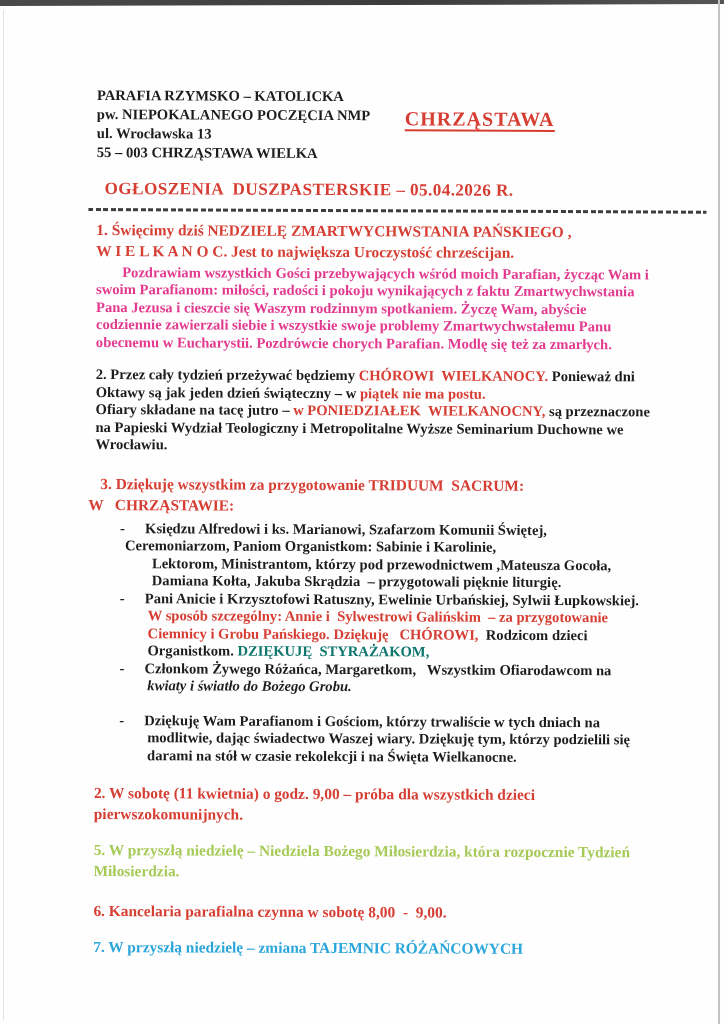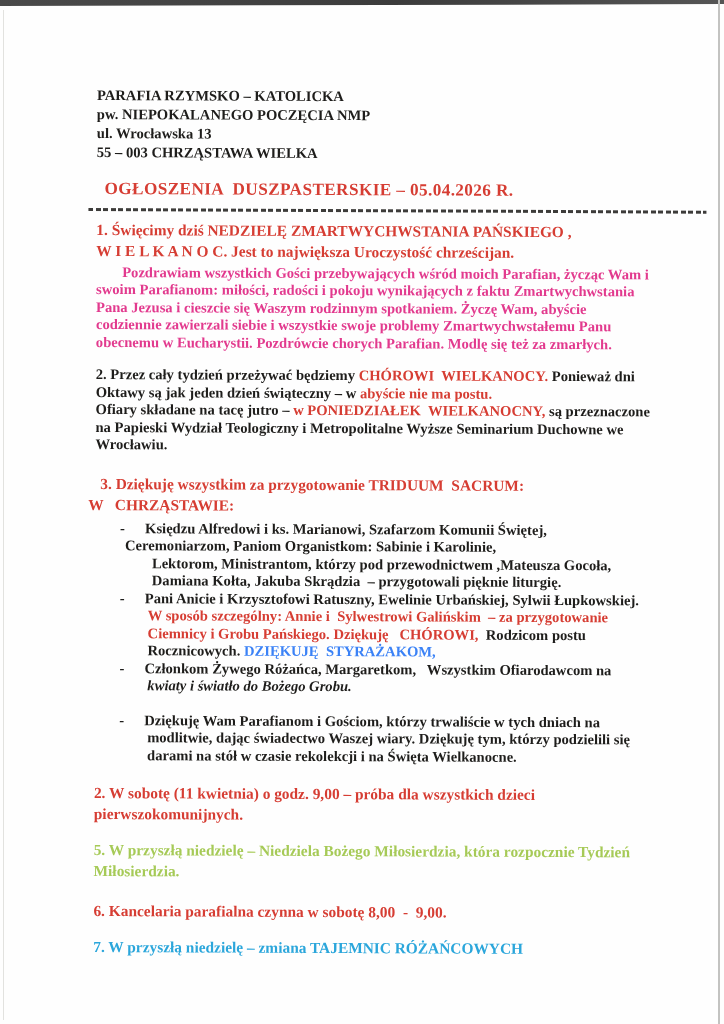--- a/index.html
+++ b/index.html
@@ -60,53 +60,54 @@
   <div class="artifact-right"></div>
   <div class="artifact-left"></div>
 
   <div class="content">
 
     <div class="addr-block">
       <div class="addr-line">PARAFIA RZYMSKO – KATOLICKA</div>
       <div class="addr-line">pw. NIEPOKALANEGO POCZĘCIA NMP</div>
       <div class="addr-line">ul. Wrocławska 13</div>
       <div class="addr-line">55 – 003 CHRZĄSTAWA WIELKA</div>
+      <div class="loc" id="loc-heading" style="color: rgb(214, 61, 51);">CHRZĄSTAWA</div>
     </div>
 
     <div class="doc-title" id="doc-title" style="color: rgb(214, 61, 51);">OGŁOSZENIA  DUSZPASTERSKIE – 05.04.2026 R.</div>
 
     <div class="dashes"></div>
 
     <div id="blocks">
         <div class="block sz-big" style="margin-top: 8px;">
           <div class="ln"><span style="color: rgb(214, 61, 51);">1. Święcimy dziś NEDZIELĘ ZMARTWYCHWSTANIA PAŃSKIEGO ,</span></div>
           <div class="ln"><span style="color: rgb(214, 61, 51);">W I E L K A N O C. Jest to największa Uroczystość chrześcijan.</span></div>
         </div>
         <div class="block sz-body" style="margin-top: 3px;">
           <div class="ln" style="text-indent: 26px;"><span style="color: rgb(226, 58, 142);">Pozdrawiam wszystkich Gości przebywających wśród moich Parafian, życząc Wam i swoim Parafianom: miłości, radości i pokoju wynikających z faktu Zmartwychwstania Pana Jezusa i cieszcie się Waszym rodzinnym spotkaniem. Życzę Wam, abyście codziennie zawierzali siebie i wszystkie swoje problemy Zmartwychwstałemu Panu obecnemu w Eucharystii. Pozdrówcie chorych Parafian. Modlę się też za zmarłych.</span></div>
         </div>
         <div class="block sz-body" style="margin-top: 15px;">
-          <div class="ln"><span style="color: rgb(30, 29, 27);">2. Przez cały tydzień przeżywać będziemy </span><span style="color: rgb(214, 61, 51);">CHÓROWI  WIELKANOCY.</span><span style="color: rgb(30, 29, 27);"> Ponieważ dni Oktawy są jak jeden dzień świąteczny – w </span><span style="color: rgb(214, 61, 51);">abyście nie ma postu.</span></div>
+          <div class="ln"><span style="color: rgb(30, 29, 27);">2. Przez cały tydzień przeżywać będziemy </span><span style="color: rgb(214, 61, 51);">CHÓROWI  WIELKANOCY.</span><span style="color: rgb(30, 29, 27);"> Ponieważ dni Oktawy są jak jeden dzień świąteczny – w </span><span style="color: rgb(214, 61, 51);">piątek nie ma postu.</span></div>
           <div class="ln"><span style="color: rgb(30, 29, 27);">Ofiary składane na tacę jutro – </span><span style="color: rgb(214, 61, 51);">w PONIEDZIAŁEK  WIELKANOCNY,</span><span style="color: rgb(30, 29, 27);"> są przeznaczone na Papieski Wydział Teologiczny i Metropolitalne Wyższe Seminarium Duchowne we Wrocławiu.</span></div>
         </div>
         <div class="block sz-big" style="margin-top: 19px;">
           <div class="ln" style="margin-left: 5px;"><span style="color: rgb(214, 61, 51);">3. Dziękuję wszystkim za przygotowanie TRIDUUM  SACRUM:</span></div>
           <div class="ln" style="margin-left: -7px;"><span style="color: rgb(214, 61, 51);">W   CHRZĄSTAWIE:</span></div>
         </div>
         <div class="block sz-body" style="margin-top: 5px;">
           <div class="ln" style="margin-left: 25px;"><span class="dash-cell" style="color: rgb(30, 29, 27);">-</span><span style="color: rgb(30, 29, 27);">Księdzu Alfredowi i ks. Marianowi, Szafarzom Komunii Świętej,</span></div>
           <div class="ln" style="margin-left: 30px;"><span style="color: rgb(30, 29, 27);">Ceremoniarzom, Paniom Organistkom: Sabinie i Karolinie,</span></div>
           <div class="ln" style="margin-left: 57px;"><span style="color: rgb(30, 29, 27);">Lektorom, Ministrantom, którzy pod przewodnictwem ,Mateusza Gocoła,</span></div>
           <div class="ln" style="margin-left: 57px;"><span style="color: rgb(30, 29, 27);">Damiana Kołta, Jakuba Skrądzia  – przygotowali pięknie liturgię.</span></div>
         </div>
         <div class="block sz-body" style="margin-top: 0px;">
           <div class="ln" style="margin-left: 25px;"><span class="dash-cell" style="color: rgb(30, 29, 27);">-</span><span style="color: rgb(30, 29, 27);">Pani Anicie i Krzysztofowi Ratuszny, Ewelinie Urbańskiej, Sylwii Łupkowskiej.</span></div>
           <div class="ln" style="margin-left: 53px;"><span style="color: rgb(214, 61, 51);">W sposób szczególny: Annie i  Sylwestrowi Galińskim  – za przygotowanie</span></div>
-          <div class="ln" style="margin-left: 53px;"><span style="color: rgb(214, 61, 51);">Ciemnicy i Grobu Pańskiego. Dziękuję   CHÓROWI,</span><span style="color: rgb(30, 29, 27);">  Rodzicom postu</span></div>
-          <div class="ln" style="margin-left: 53px;"><span style="color: rgb(30, 29, 27);">Rocznicowych. </span><span style="color: #3b82f6;">DZIĘKUJĘ  STYRAŻAKOM,</span></div>
+          <div class="ln" style="margin-left: 53px;"><span style="color: rgb(214, 61, 51);">Ciemnicy i Grobu Pańskiego. Dziękuję   CHÓROWI,</span><span style="color: rgb(30, 29, 27);">  Rodzicom dzieci</span></div>
+          <div class="ln" style="margin-left: 53px;"><span style="color: rgb(30, 29, 27);">Organistkom. </span><span style="color: #0f766e;">DZIĘKUJĘ  STYRAŻAKOM,</span></div>
         </div>
         <div class="block sz-body" style="margin-top: 0px;">
           <div class="ln" style="margin-left: 25px;"><span class="dash-cell" style="color: rgb(30, 29, 27);">-</span><span style="color: rgb(30, 29, 27);">Członkom Żywego Różańca, Margaretkom,   Wszystkim Ofiarodawcom na</span></div>
           <div class="ln" style="margin-left: 53px;"><span style="color: rgb(30, 29, 27); font-style: italic;">kwiaty i światło do Bożego Grobu.</span></div>
         </div>
         <div class="block sz-body" style="margin-top: 17px;">
           <div class="ln" style="margin-left: 25px;"><span class="dash-cell" style="color: rgb(30, 29, 27);">-</span><span style="color: rgb(30, 29, 27);">Dziękuję Wam Parafianom i Gościom, którzy trwaliście w tych dniach na</span></div>
           <div class="ln" style="margin-left: 53px;"><span style="color: rgb(30, 29, 27);">modlitwie, dając świadectwo Waszej wiary. Dziękuję tym, którzy podzielili się</span></div>
           <div class="ln" style="margin-left: 53px;"><span style="color: rgb(30, 29, 27);">darami na stół w czasie rekolekcji i na Święta Wielkanocne.</span></div>
         </div>

